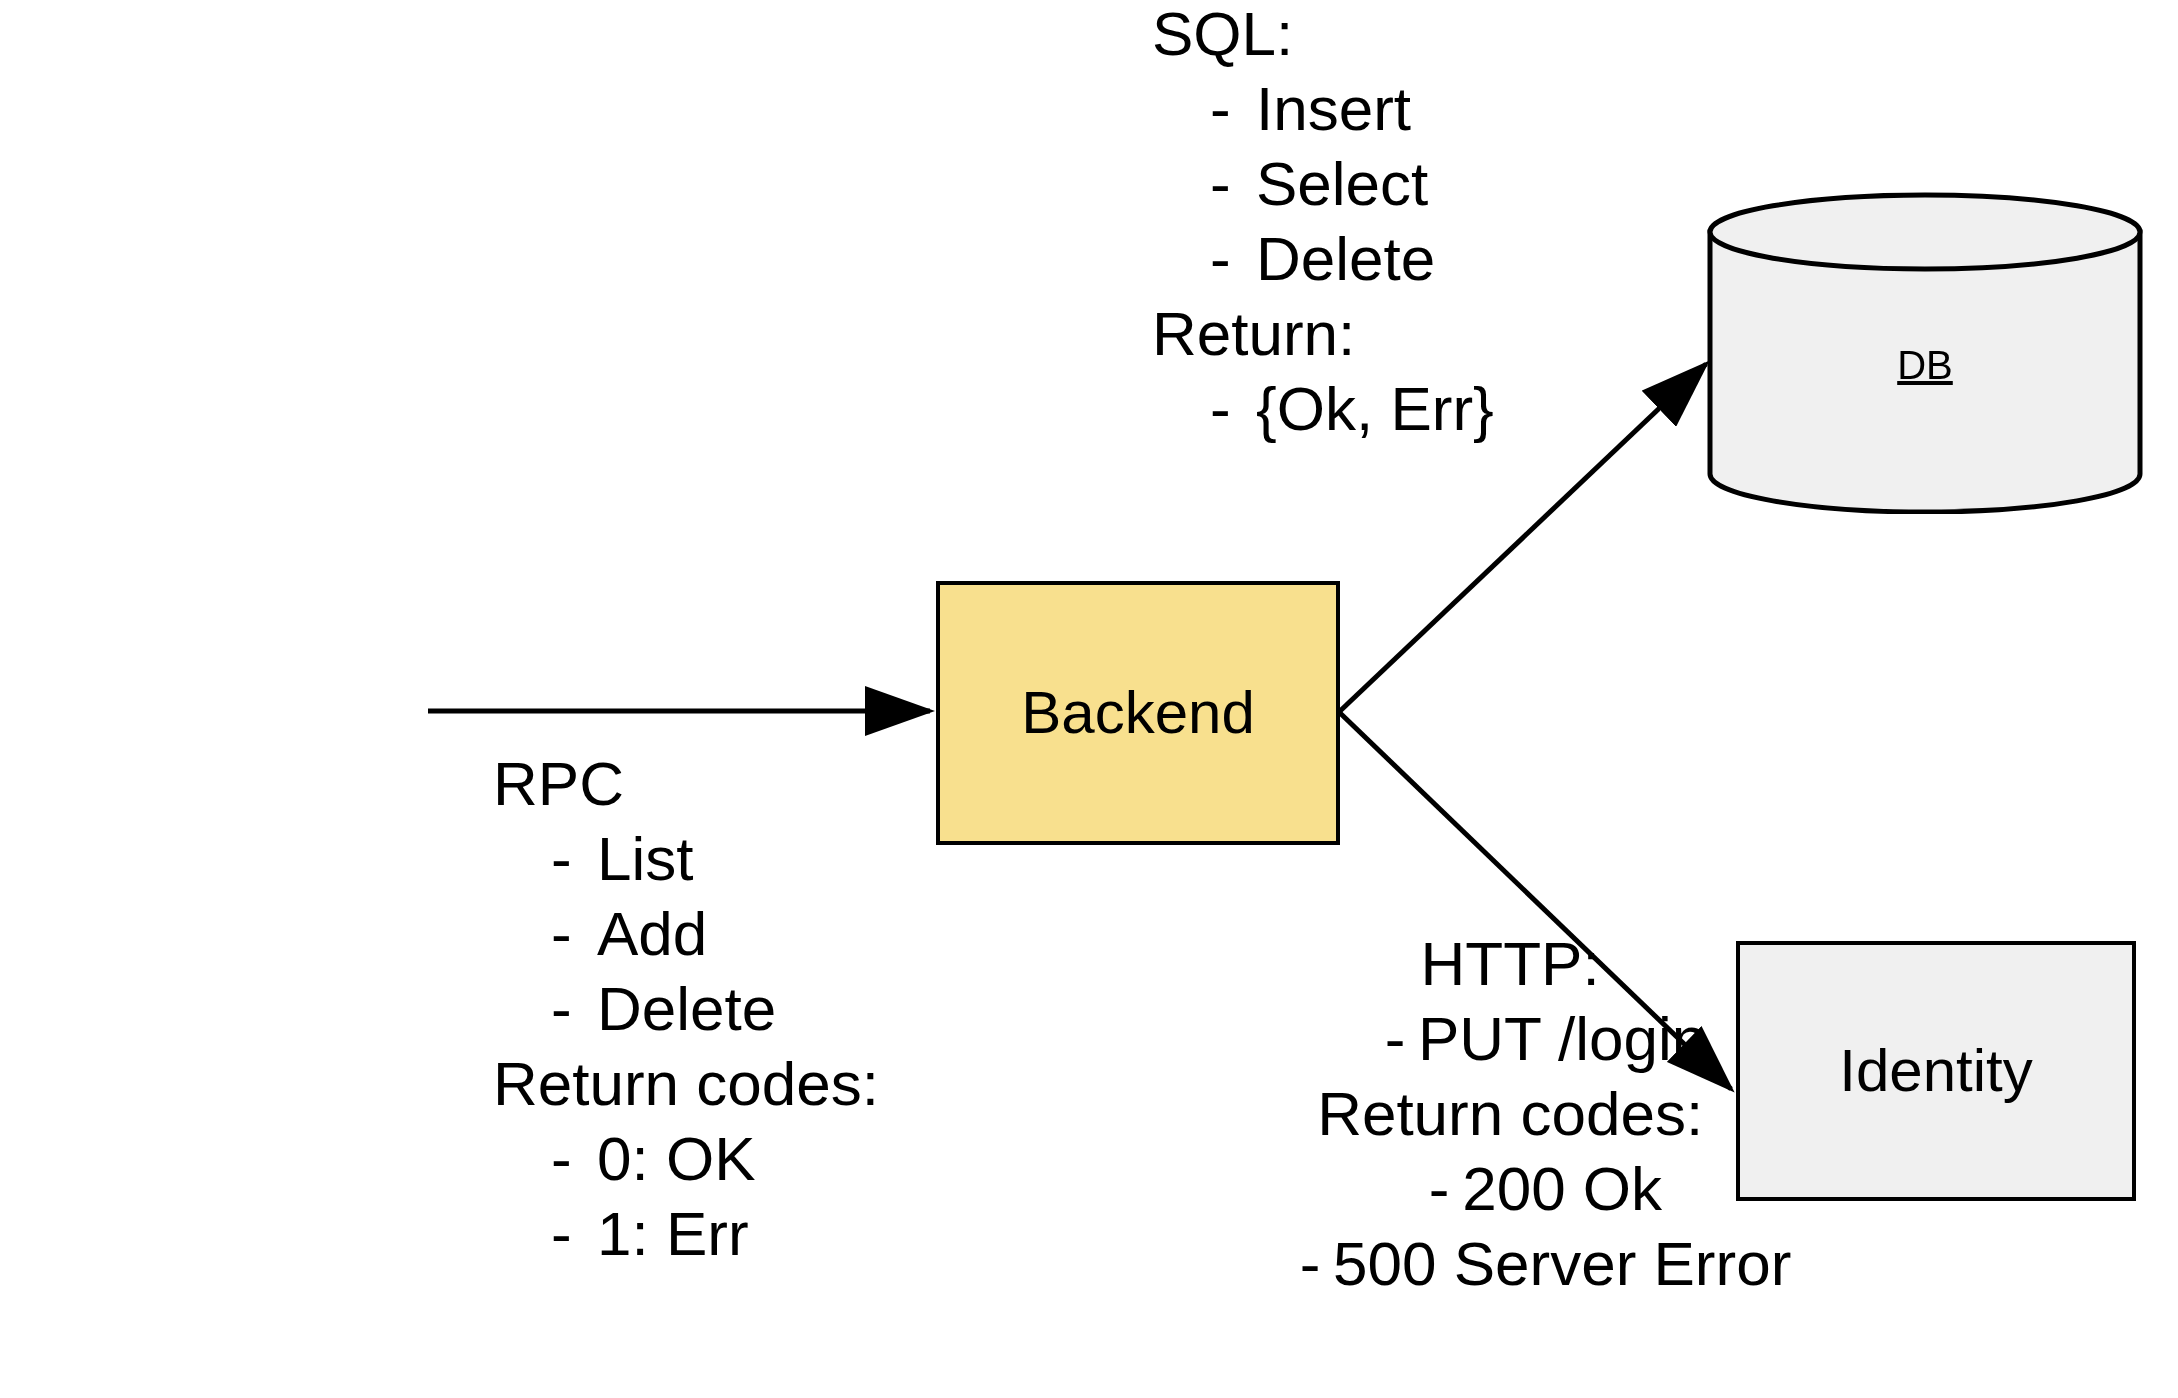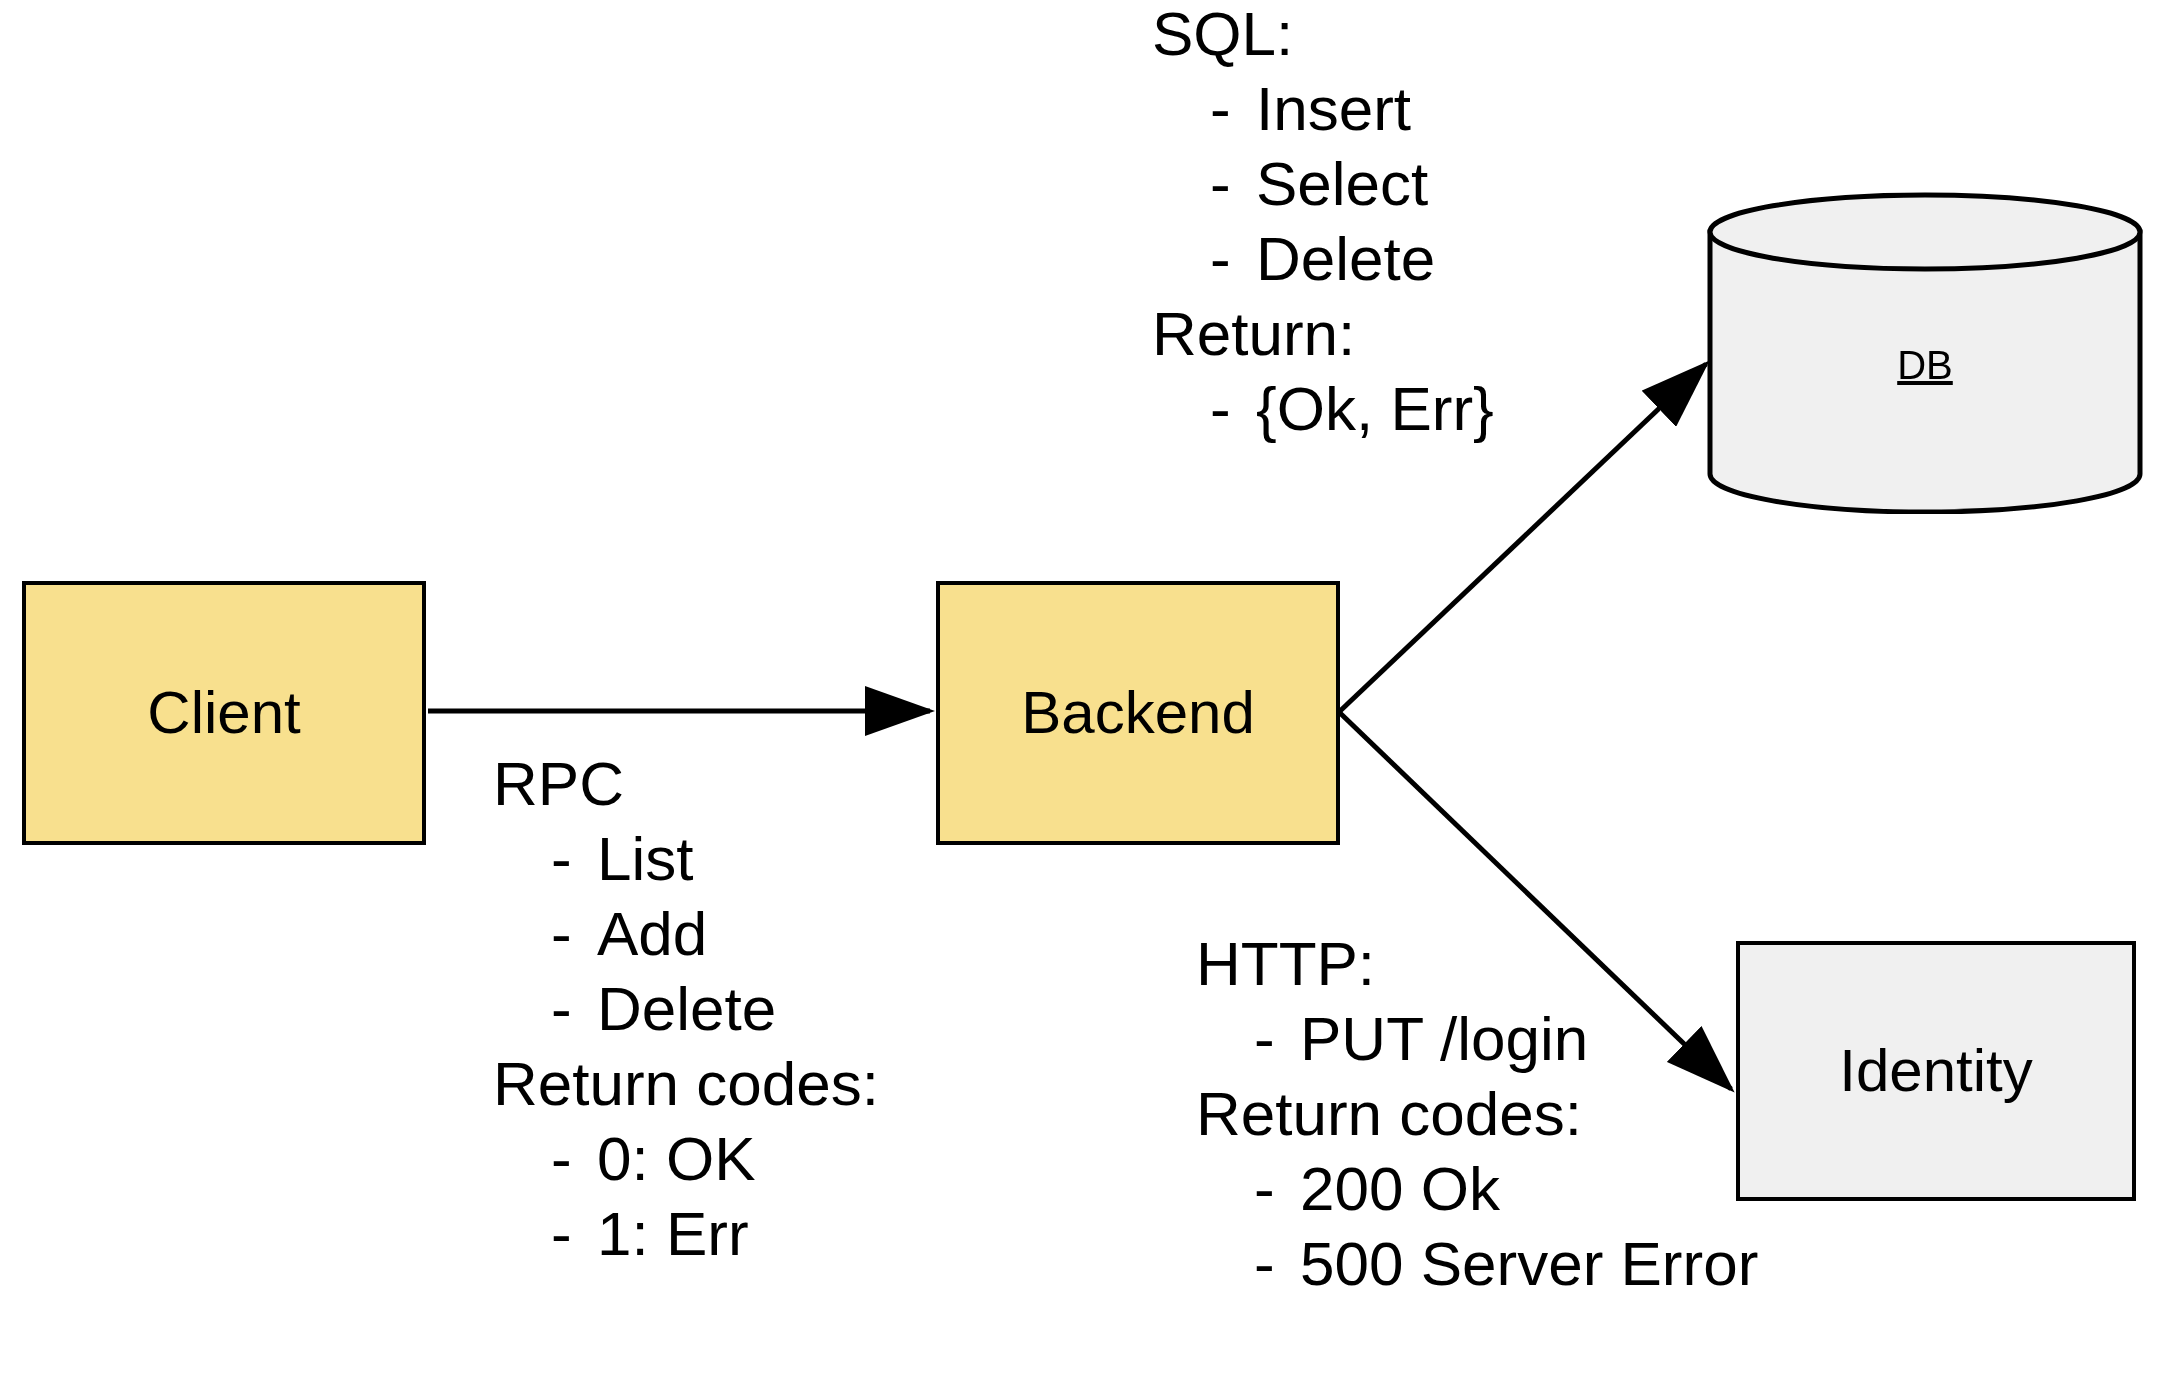--- a/index.html
+++ b/index.html
@@ -83,21 +83,21 @@
   .annot .row { display: block; }
   .annot .row .dash {
     display: inline-block;
     width: 104px;
     padding-left: 58px;
     box-sizing: border-box;
   }
 
   #sql-annot  { left: 1152px; top: -4px;  }
   #rpc-annot  { left: 493px;  top: 746px; }
-  #http-annot { left: 1196px; top: 926px; }
+  #http-annot { left: 1229px; top: 926px; text-align: center; }
 </style>
 </head>
 <body>
 
 <div id="canvas">
 
   <svg class="layer" viewBox="0 0 2178 1398">
     <defs>
       <marker id="arrowhead" markerWidth="14" markerHeight="10" refX="13" refY="5" orient="auto" markerUnits="strokeWidth">
         <path d="M0,0 L14,5 L0,10 z" fill="#000000"></path>
@@ -112,23 +112,20 @@
   </svg>
 
   <div id="db-node">
     <svg width="436" height="322" viewBox="0 0 436 322">
       <path d="M3,40 L3,282 A215,38 0 0 0 433,282 L433,40 Z" fill="#f0f0f0" stroke="#000000" stroke-width="5"></path>
       <ellipse cx="218" cy="40" rx="215" ry="37" fill="#f0f0f0" stroke="#000000" stroke-width="5"></ellipse>
     </svg>
     <div class="db-label">DB</div>
   </div>
 
-  <div class="node yellow" id="client-node">
-    <span>Client</span>
-  </div>
 
   <div class="node yellow" id="backend-node">
     <span>Backend</span>
   </div>
 
   <div class="node gray" id="idp-node">
     <span>
       <span>Identity</span><br>
     </span>
   </div>

